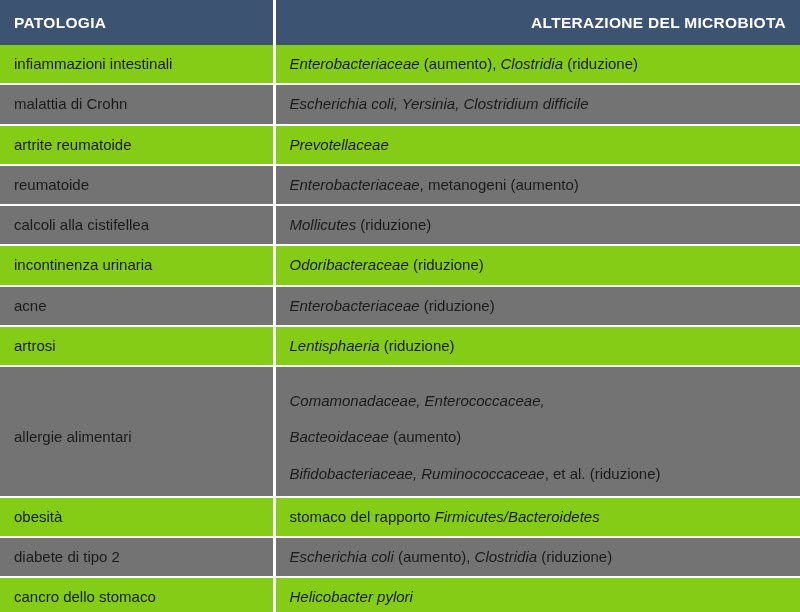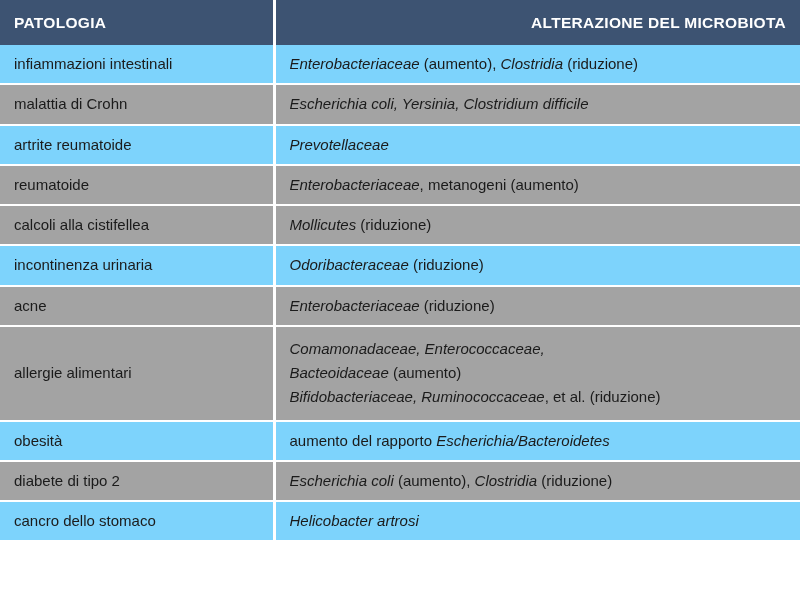--- a/index.html
+++ b/index.html
@@ -48,29 +48,29 @@
     font-size: 15px;
     color: #1b1b1b;
     padding: 9px 14px 9px 14px;
     vertical-align: middle;
     line-height: 1.35;
     border-bottom: 2px solid #ffffff;
   }
   tbody td.cell-alterazione {
     border-left: 3px solid #ffffff;
   }
-  tbody tr.row-odd td { background: #7dd3fc; }
-  tbody tr.row-even td { background: #a3a3a3; }
+  tbody tr.row-odd td { background: #84cc16; }
+  tbody tr.row-even td { background: #737373; }
 
   tbody tr.row-multiline td {
-    padding-top: 12px;
+    padding-top: 24px;
     padding-bottom: 12px;
   }
   .ml-line { white-space: nowrap; }
-  .ml-line + .ml-line { margin-top: 4px; }
+  .ml-line + .ml-line { margin-top: 16px; }
 
   em, .it {
     font-style: italic;
   }
 </style>
 </head>
 <body>
 
 <div id="page">
   <table class="microbiota-table">
@@ -106,35 +106,39 @@
           <td class="cell-alterazione"><span class="it">Mollicutes</span><span> (riduzione)</span></td>
         </tr>
         <tr class="row-odd">
           <td class="cell-patologia">incontinenza urinaria</td>
           <td class="cell-alterazione"><span class="it">Odoribacteraceae</span><span> (riduzione)</span></td>
         </tr>
         <tr class="row-even">
           <td class="cell-patologia">acne</td>
           <td class="cell-alterazione"><span class="it">Enterobacteriaceae</span><span> (riduzione)</span></td>
         </tr>
+        <tr class="row-odd">
+          <td class="cell-patologia">artrosi</td>
+          <td class="cell-alterazione"><span class="it">Lentisphaeria</span><span> (riduzione)</span></td>
+        </tr>
         <tr class="row-even row-multiline">
           <td class="cell-patologia">allergie alimentari</td>
           <td class="cell-alterazione">
             <div class="ml-line"><span class="it">Comamonadaceae, Enterococcaceae,</span></div>
             <div class="ml-line"><span class="it">Bacteoidaceae</span><span> (aumento)</span></div>
             <div class="ml-line"><span class="it">Bifidobacteriaceae, Ruminococcaceae</span><span>, et al. (riduzione)</span></div>
           </td>
         </tr>
         <tr class="row-odd">
           <td class="cell-patologia">obesità</td>
-          <td class="cell-alterazione"><span>aumento del rapporto </span><span class="it">Escherichia/Bacteroidetes</span></td>
+          <td class="cell-alterazione"><span>stomaco del rapporto </span><span class="it">Firmicutes/Bacteroidetes</span></td>
         </tr>
         <tr class="row-even">
           <td class="cell-patologia">diabete di tipo 2</td>
           <td class="cell-alterazione"><span class="it">Escherichia coli</span><span> (aumento), </span><span class="it">Clostridia</span><span> (riduzione)</span></td>
         </tr>
         <tr class="row-odd">
           <td class="cell-patologia">cancro dello stomaco</td>
-          <td class="cell-alterazione"><span class="it">Helicobacter artrosi</span></td>
+          <td class="cell-alterazione"><span class="it">Helicobacter pylori</span></td>
         </tr>
       </tbody>
   </table>
 </div>
 
 </body></html>

